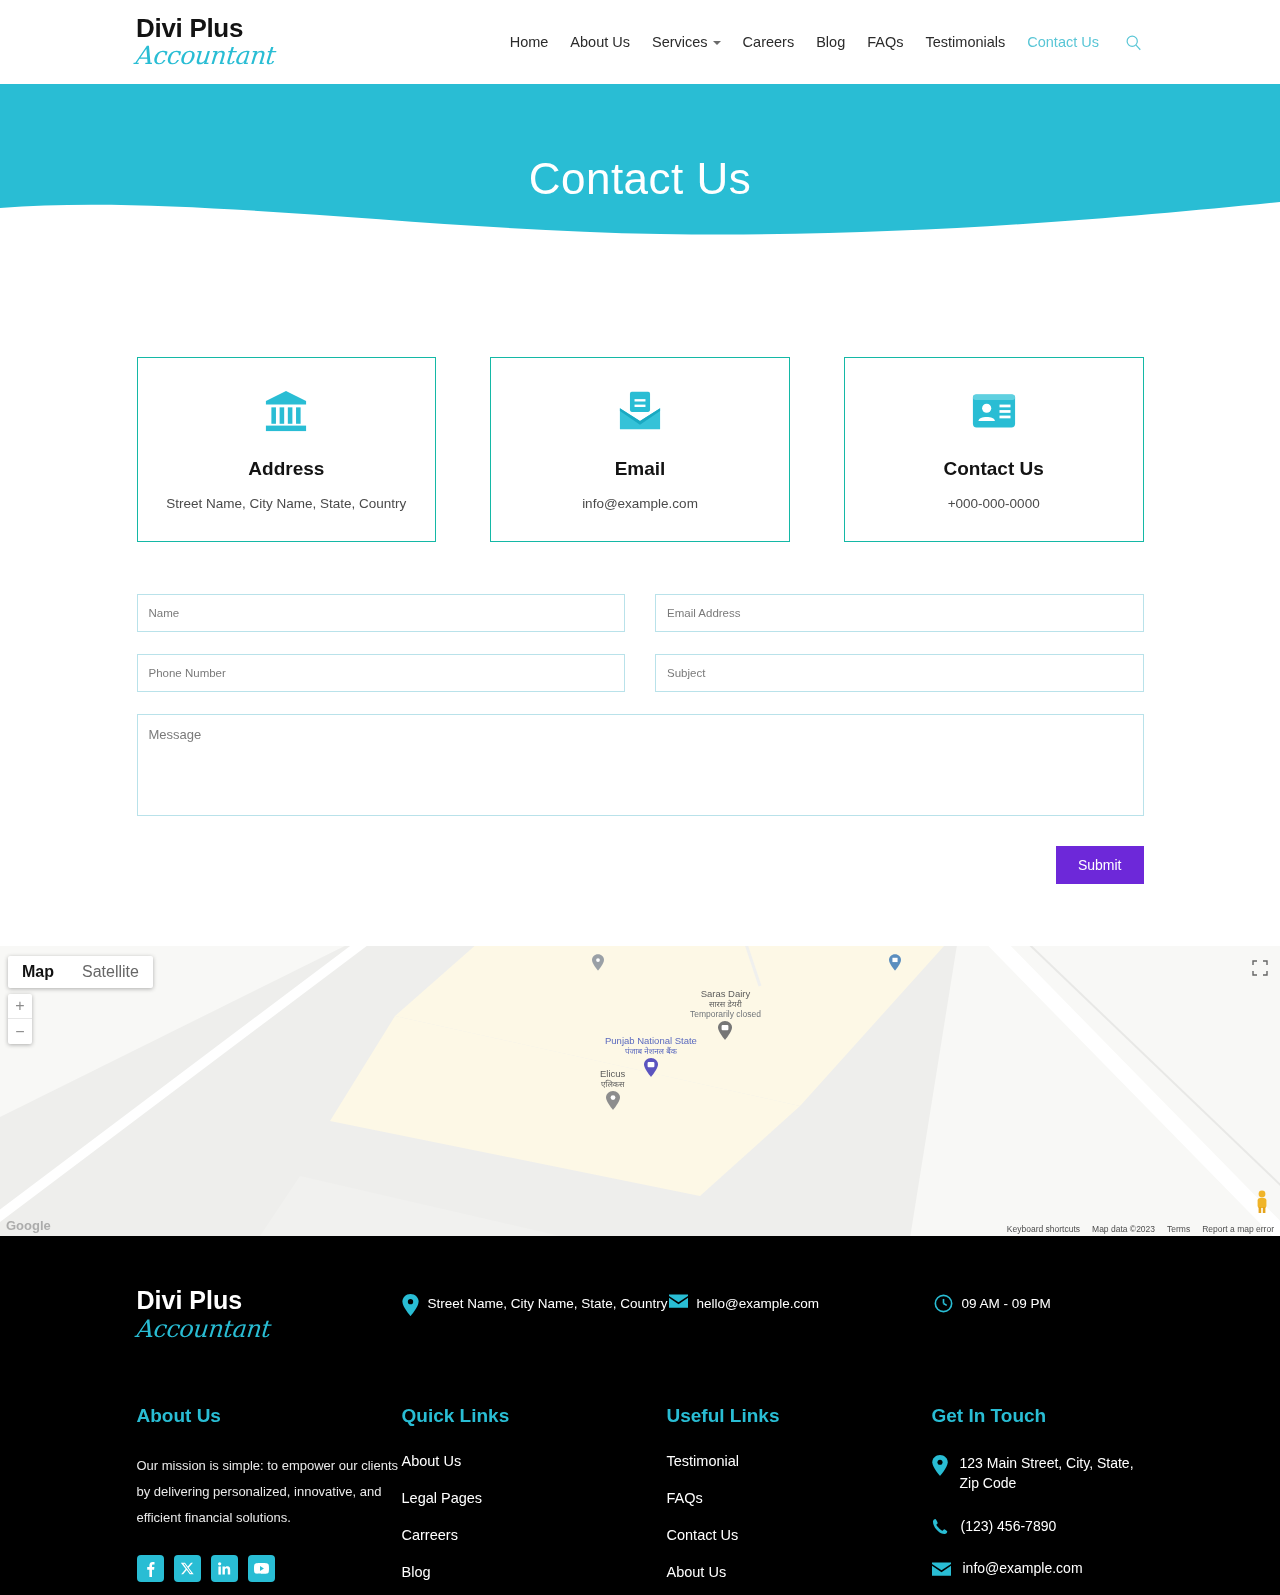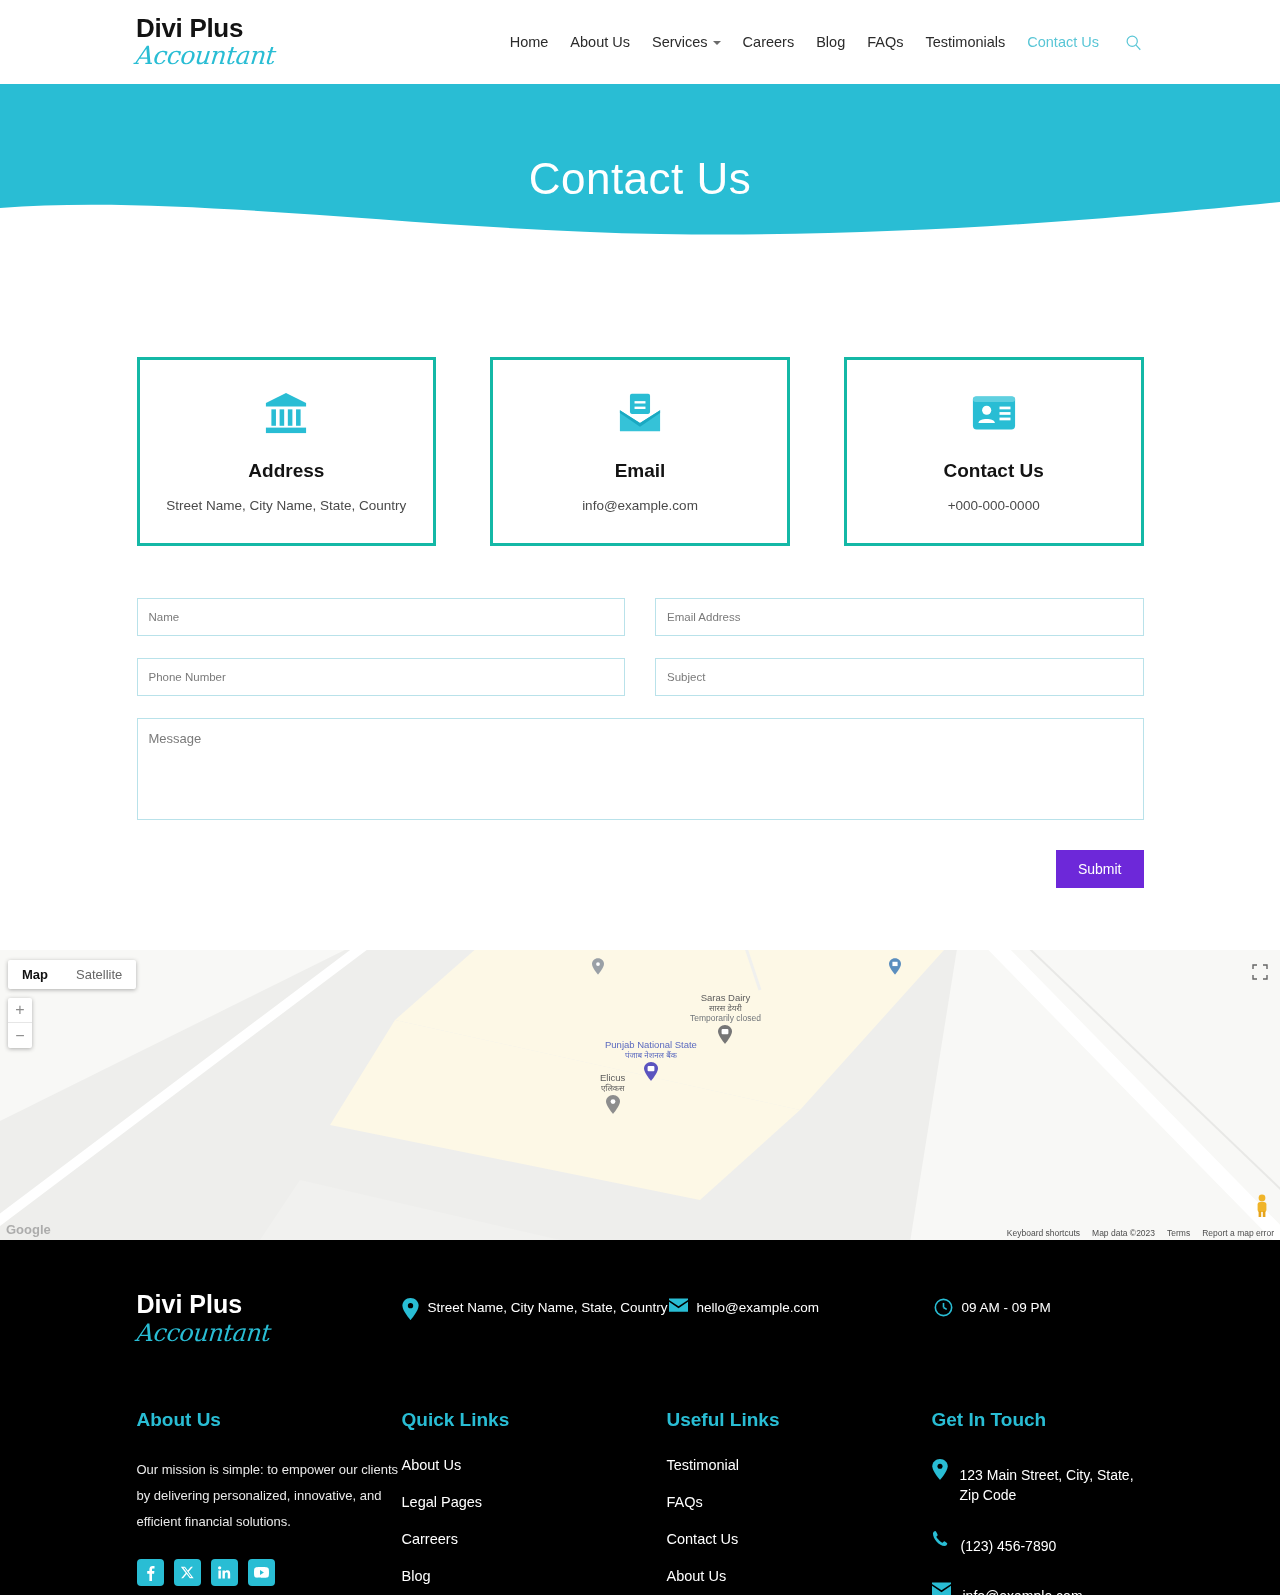--- a/index.html
+++ b/index.html
@@ -91,21 +91,21 @@
     height: 60px;
     display: block;
   }
 
   
   .cards-section { padding: 98px 0 0 0; }
   .container { width: 1007px; margin: 0 auto; }
   .cards { display: flex; gap: 54px; }
   .card {
     flex: 1;
-    border: 3px solid #14b8a6;
+    border: 1px solid #14b8a6;
     background: #fff;
     padding: 30px 20px 30px;
     text-align: center;
   }
   .card-icon { height: 46px; display: flex; align-items: center; justify-content: center; margin-bottom: 24px; }
   .card-title {
     font-size: 19px;
     font-weight: bold;
     color: #131313;
     margin-bottom: 16px;
@@ -165,21 +165,21 @@
     top: 10px; left: 8px;
     display: flex;
     background: #fff;
     box-shadow: 0 1px 4px rgba(0,0,0,.3);
     border-radius: 2px;
     overflow: hidden;
     z-index: 5;
   }
   .map-type div {
     padding: 7px 14px;
-    font-size: 13px;
+    font-size: 16px;
     cursor: pointer;
     color: #666;
   }
   .map-type div.sel { color: #111; font-weight: bold; }
   .map-zoom {
     position: absolute;
     top: 48px; left: 8px;
     background: #fff;
     box-shadow: 0 1px 4px rgba(0,0,0,.3);
     border-radius: 2px;
@@ -250,21 +250,21 @@
   .f-body { color: #e9e9e9; font-size: 13px; line-height: 2.0; }
   .f-link {
     display: block;
     color: #fff;
     font-size: 14.5px;
     margin-bottom: 21px;
     cursor: pointer;
     text-decoration: none;
   }
   .f-touch { display: flex; align-items: flex-start; gap: 12px; margin-bottom: 22px; }
-  .f-touch-text { color: #fff; font-size: 14px; line-height: 1.45; margin-top: 8px; }
+  .f-touch-text { color: #fff; font-size: 14px; line-height: 1.45; }
   .socials { display: flex; gap: 10px; margin-top: 24px; }
   .social {
     width: 27px; height: 27px;
     background: #29bdd4;
     border-radius: 4px;
     display: flex; align-items: center; justify-content: center;
     cursor: pointer;
   }
   .social svg { display: block; }
 </style>

